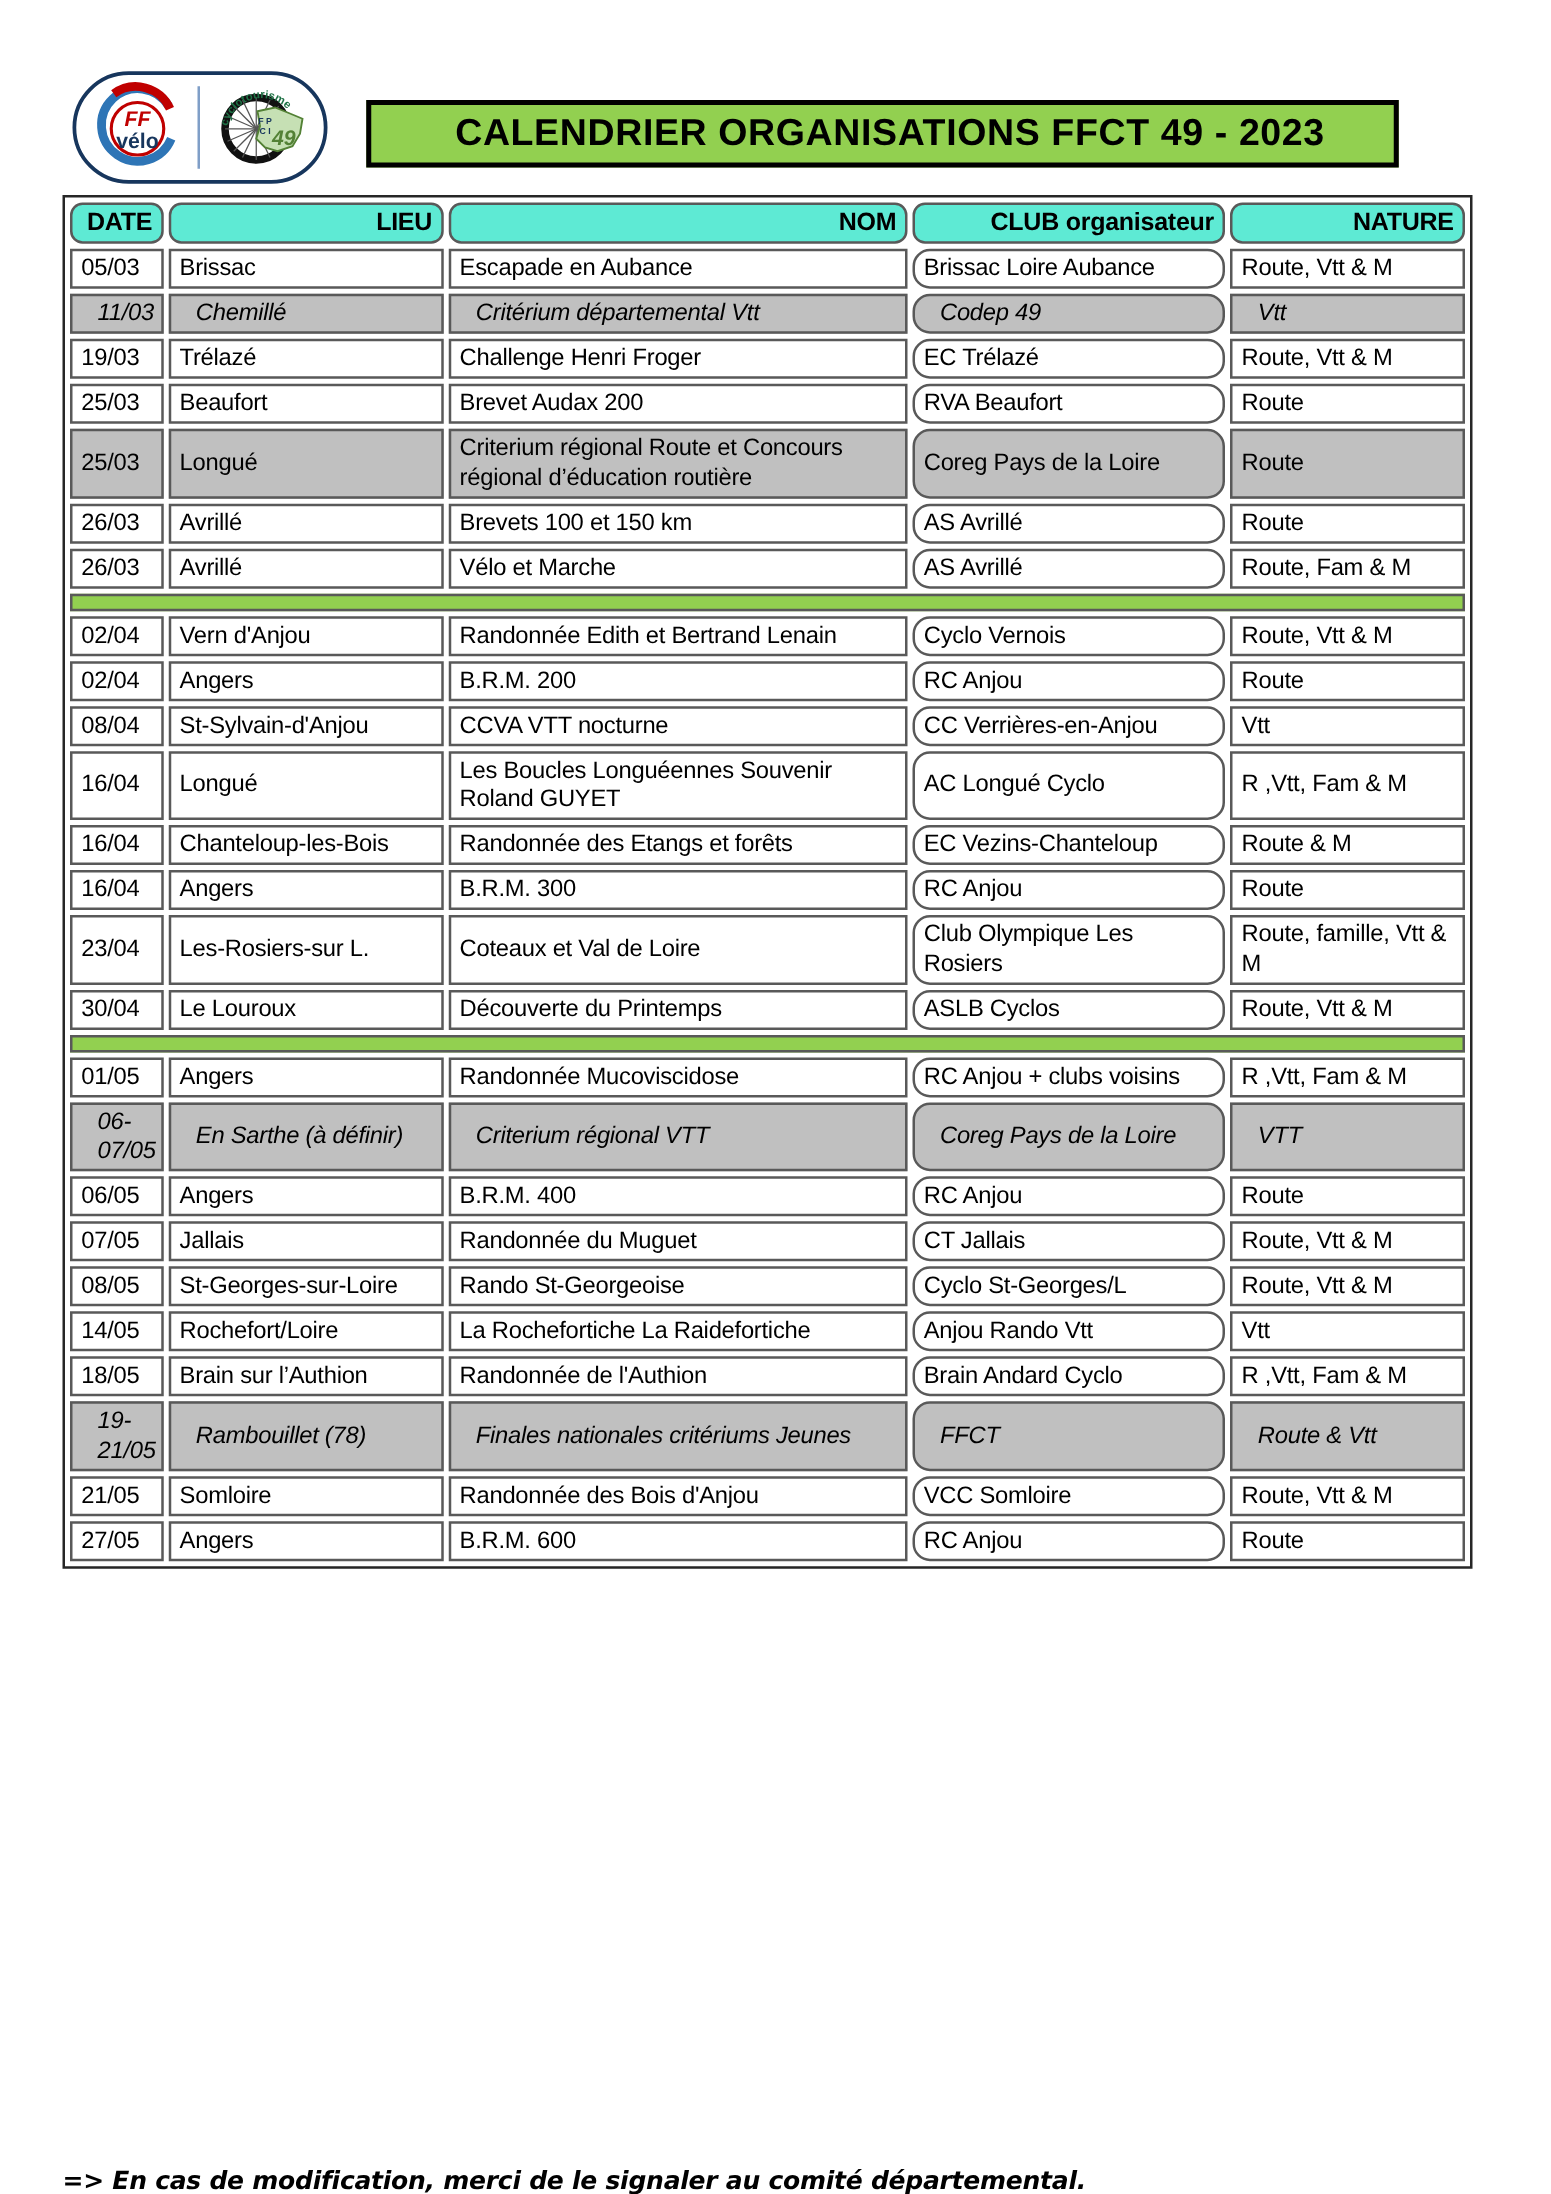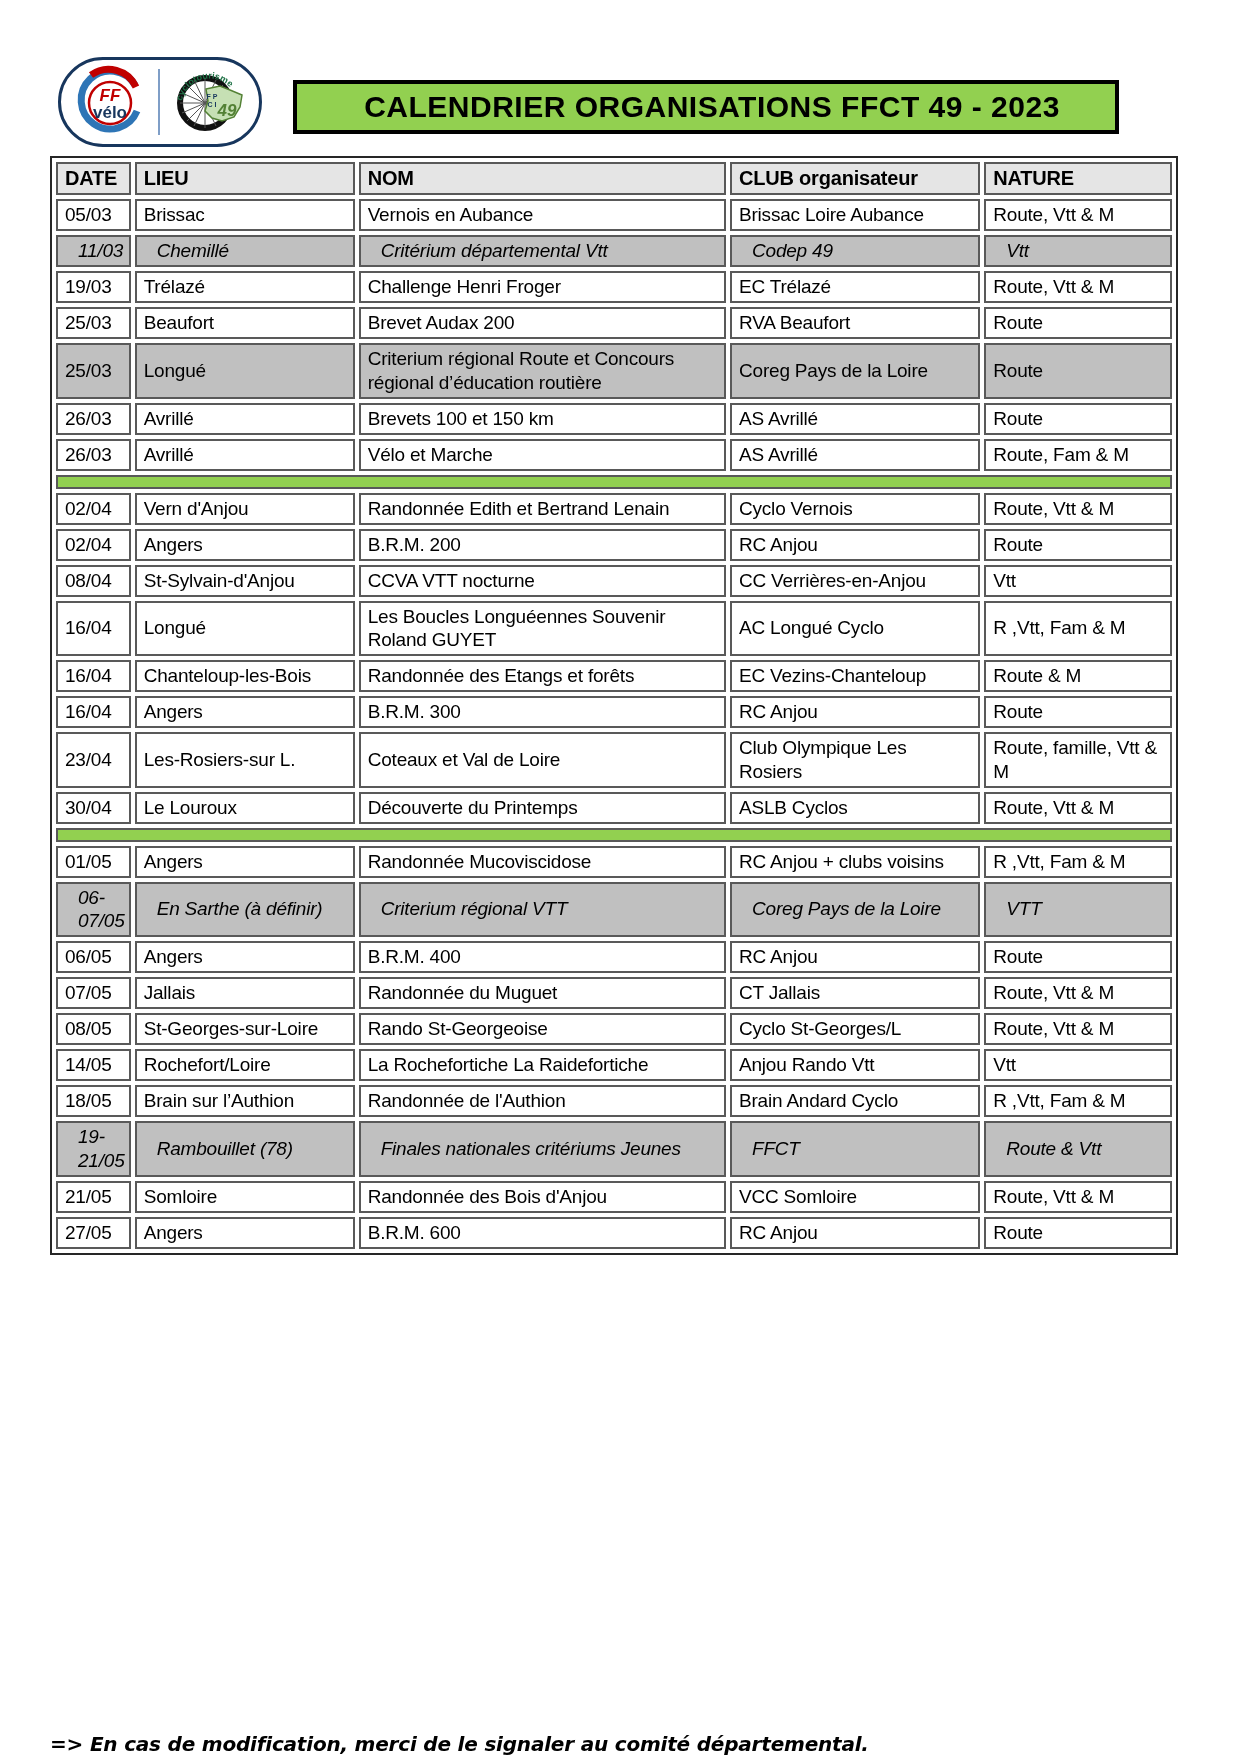--- a/index.html
+++ b/index.html
@@ -47,34 +47,35 @@
     border:2px solid #595959;
     padding:2px 7px;
     font-size:19px;
     letter-spacing:-0.2px;
     line-height:1.25;
     vertical-align:middle;
     overflow:hidden;
     box-sizing:border-box;
   }
   table.cal th{
-    background:#e5e5e5;
+    background:#5eead4;
     font-weight:bold;
-    text-align:left;
+    text-align:right;
     height:32px;
     font-size:20px;
+    border-radius:10px;
   }
   table.cal td{background:#fff;height:32px;}
   th.c-date{width:74px;}
   th.c-lieu{width:218px;}
   th.c-nom{width:364px;}
   th.c-club{width:248px;}
   th.c-nature{width:186px;}
   td.col-date{text-align:left;padding-left:5px;padding-right:3px;}
-  td.col-club{font-size:18px;letter-spacing:-0.4px;}
+  td.col-club{font-size:18px;letter-spacing:-0.4px;border-radius:14px;}
   td.col-nature{font-size:19px;letter-spacing:0;}
   tr.hl td{background:#C0C0C0;}
   tr.it td{font-style:italic;padding-left:20px;}
   td.small-date{font-size:15px;line-height:1.2;}
   tr.sep td{
     background:#92D050;height:14px;padding:0;
     border:2px solid #595959;
   }
 
   
@@ -137,21 +138,21 @@
           <th class="c-lieu">LIEU</th>
           <th class="c-nom">NOM</th>
           <th class="c-club">CLUB organisateur</th>
           <th class="c-nature">NATURE</th>
         </tr>
     </thead>
     <tbody id="body-rows">
         <tr>
           <td class="col-date">05/03</td>
           <td class="col-lieu">Brissac</td>
-          <td class="col-nom">Vernois en Aubance</td>
+          <td class="col-nom">Escapade en Aubance</td>
           <td class="col-club">Brissac Loire Aubance</td>
           <td class="col-nature">Route, Vtt &amp; M</td>
         </tr>
         <tr class="hl it">
           <td class="col-date">11/03</td>
           <td class="col-lieu">Chemillé</td>
           <td class="col-nom">Critérium départemental Vtt</td>
           <td class="col-club">Codep 49</td>
           <td class="col-nature">Vtt</td>
         </tr>

